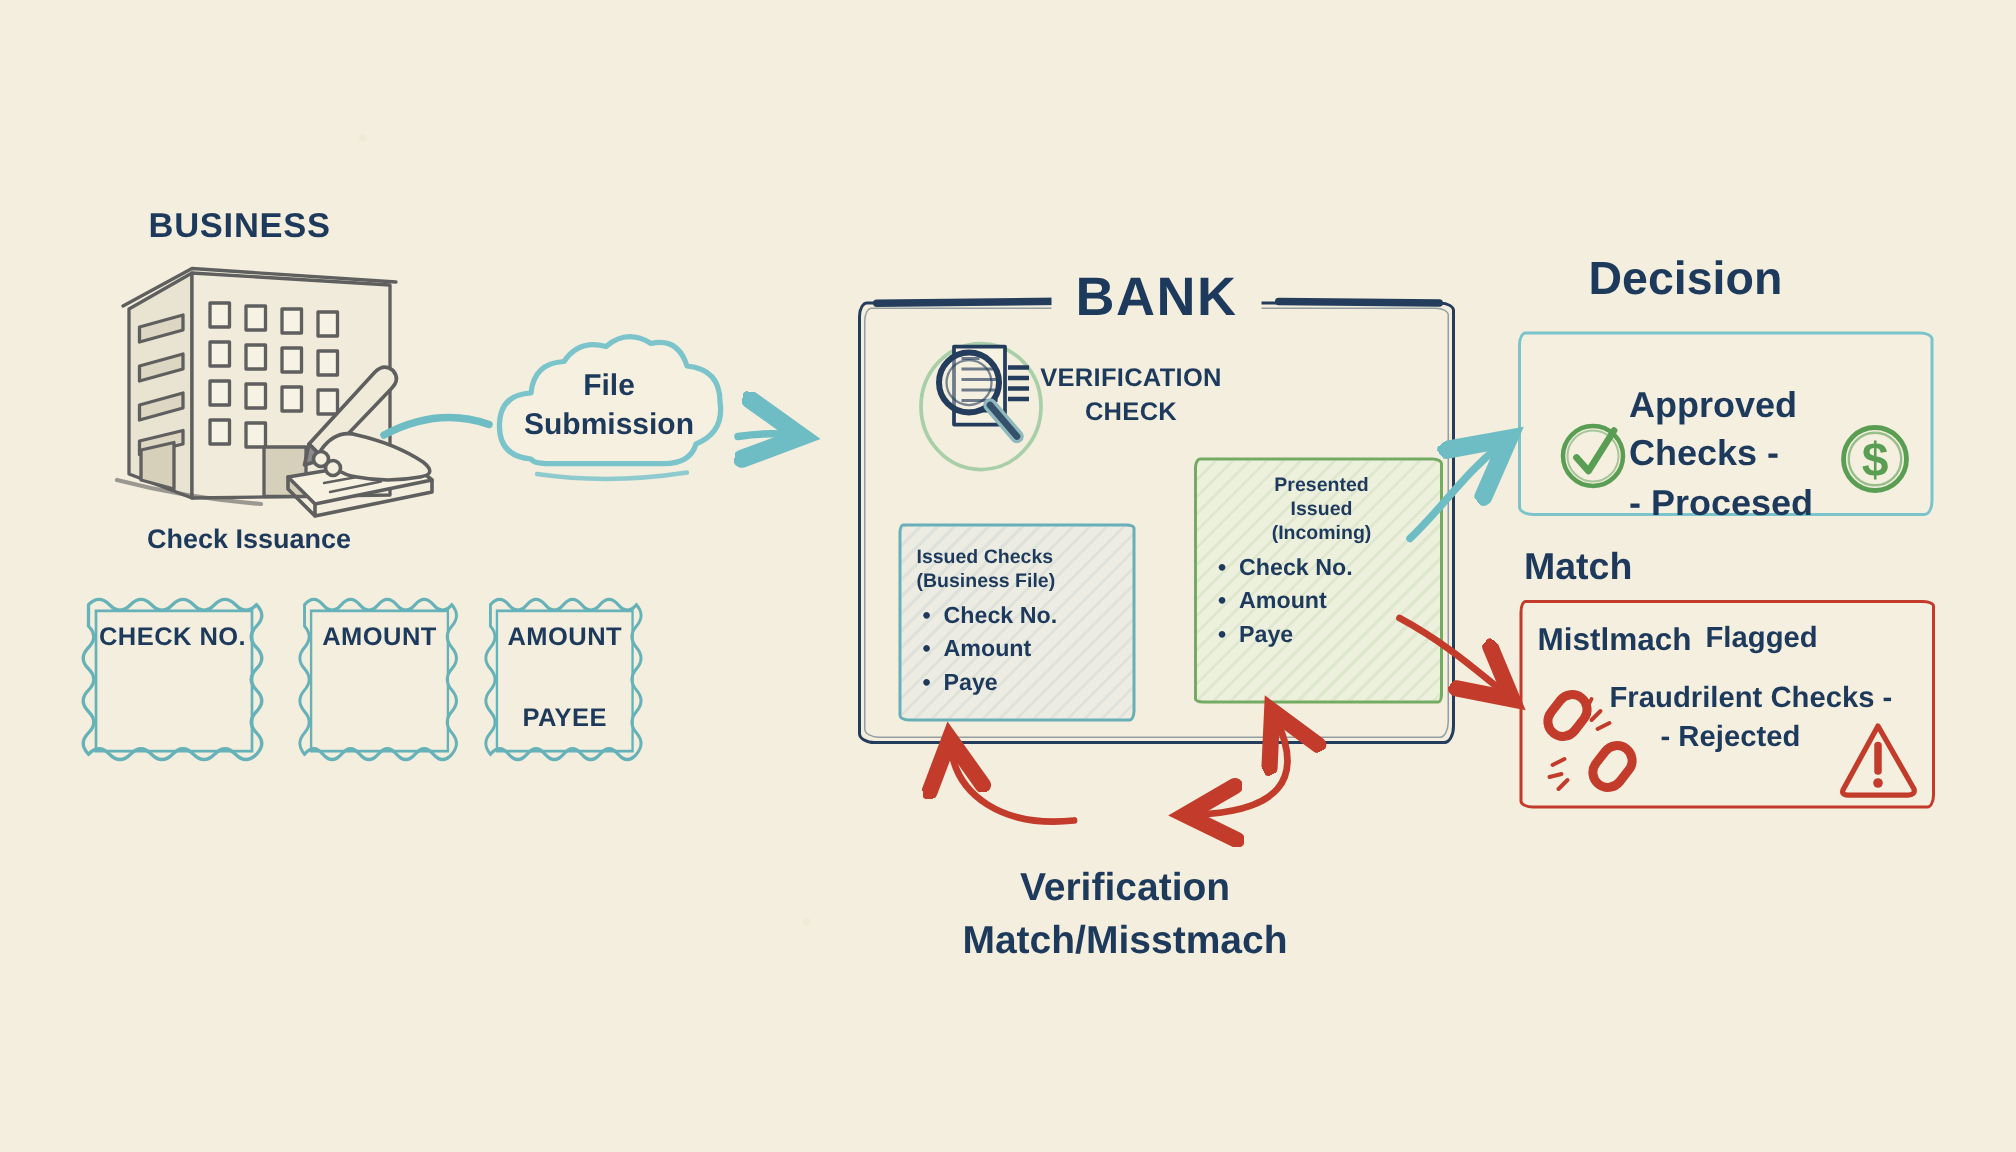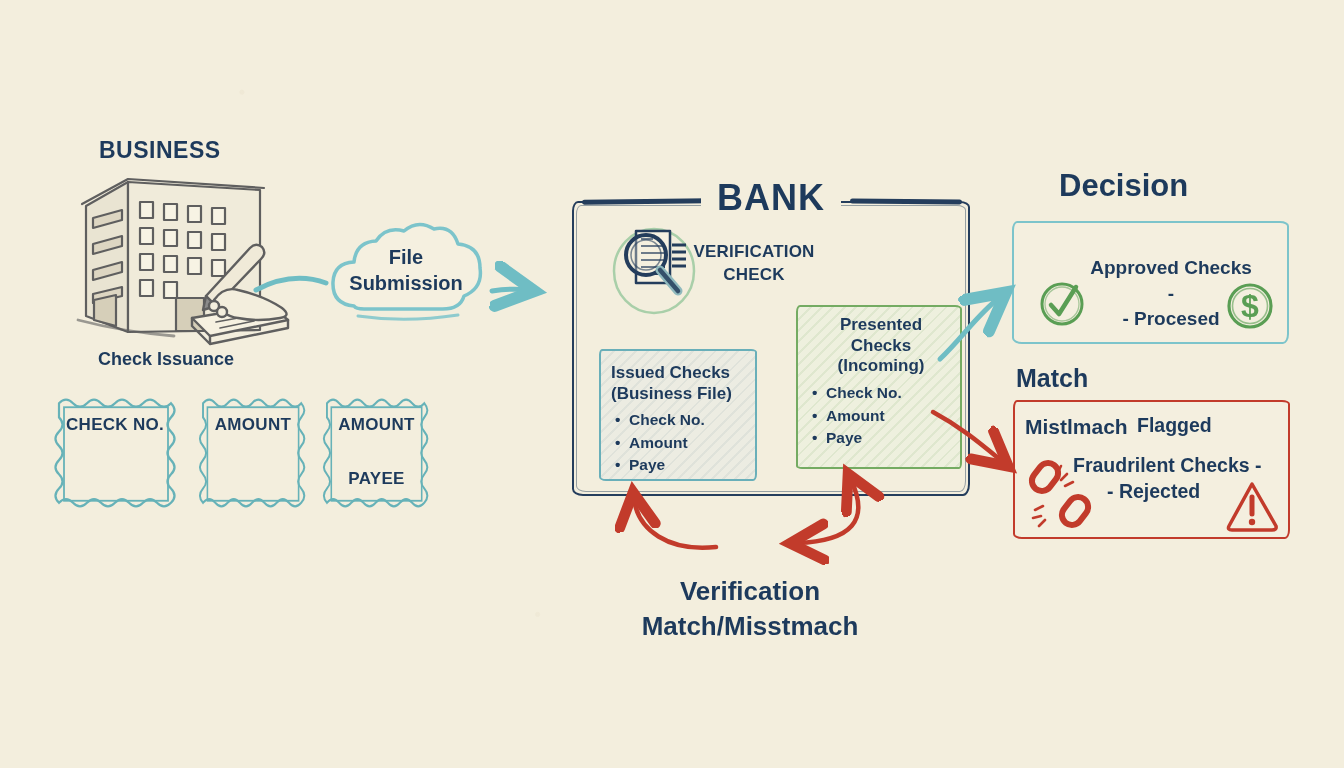--- a/index.html
+++ b/index.html
@@ -61,36 +61,36 @@
     background:
       repeating-linear-gradient(135deg, rgba(110,140,150,.10) 0 2px, transparent 2px 8px),
       #ecece2;
     padding:12px 6px 6px 10px; }
   .presented-box { position:absolute; left:222px; top:102px; width:166px; height:164px;
     border:2.5px solid #74ab62; border-radius:4px 7px 3px 6px/7px 4px 6px 3px;
     background:
       repeating-linear-gradient(135deg, rgba(120,170,100,.13) 0 2px, transparent 2px 8px),
       #eef0de;
     padding:8px 6px 6px 10px; }
-  .box-title { font-size:17px; font-weight:bold; line-height:1.22; }
+  .box-title { font-size:13px; font-weight:bold; line-height:1.22; }
   .presented-box .box-title { text-align:center; }
   ul.fields { list-style:none; margin-top:5px; }
   ul.fields li { font-size:15.5px; font-weight:bold; line-height:1.45; padding-left:18px; position:relative; }
   ul.fields li::before { content:"•"; position:absolute; left:4px; }
 
   
   .verification-label { left:600px; top:574px; width:300px; text-align:center;
     font-size:26px; font-weight:bold; line-height:1.35; }
 
   
   .decision-title { left:1059px; top:168px; font-size:31px; font-weight:bold; }
   .approved-box { left:1012px; top:221px; width:277px; height:123px;
     border:2.5px solid #7cc4cb; border-radius:5px 9px 6px 10px/9px 5px 10px 6px; background:#f4efdf; }
-  .approved-text { position:absolute; left:72px; top:32px; width:170px; text-align:center;
-    font-size:19px; font-weight:bold; line-height:1.35; }
+  .approved-text { position:absolute; left:72px; top:32px; width:170px; text-align:left;
+    font-size:24px; font-weight:bold; line-height:1.35; }
   .check-icon { position:absolute; left:24px; top:56px; width:48px; height:48px; }
   .dollar-icon { position:absolute; right:12px; top:58px; width:50px; height:50px; }
 
   .match-label { left:1016px; top:364px; font-size:25px; font-weight:bold; }
   .rejected-box { left:1013px; top:400px; width:277px; height:139px;
     border:2.5px solid #c23b2b; border-radius:4px 8px 5px 9px/8px 4px 9px 5px; background:#f4efdf; }
   .mismatch-label { position:absolute; left:10px; top:13px; font-size:21px; font-weight:bold; }
   .flag-l1 { position:absolute; left:122px; top:12px; font-size:19.5px; font-weight:bold; }
   .flag-l2 { position:absolute; left:58px; top:52px; font-size:19.5px; font-weight:bold; white-space:nowrap; }
   .flag-l3 { position:absolute; left:92px; top:78px; font-size:19.5px; font-weight:bold; }
@@ -245,21 +245,21 @@
       <ul class="fields">
         <li>Check No.</li>
         <li>Amount</li>
         <li>Paye</li>
       </ul>
     </div>
 
     <div class="presented-box">
       <div class="box-title">
         <div>Presented</div>
-        <div>Checks</div>
+        <div>Issued</div>
         <div>(Incoming)</div>
       </div>
       <ul class="fields">
         <li>Check No.</li>
         <li>Amount</li>
         <li>Paye</li>
       </ul>
     </div>
   </div>
 

